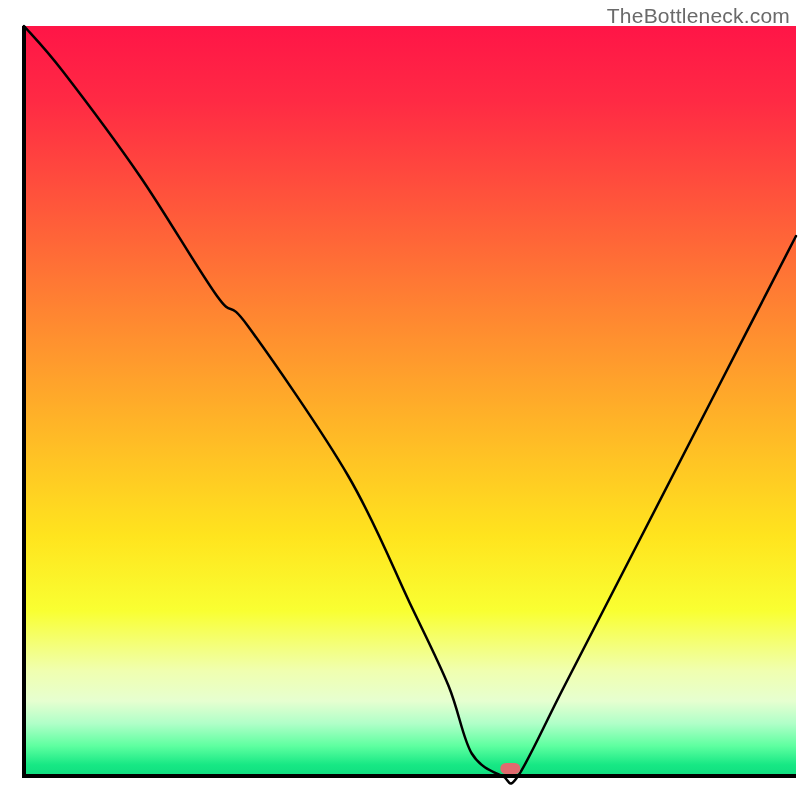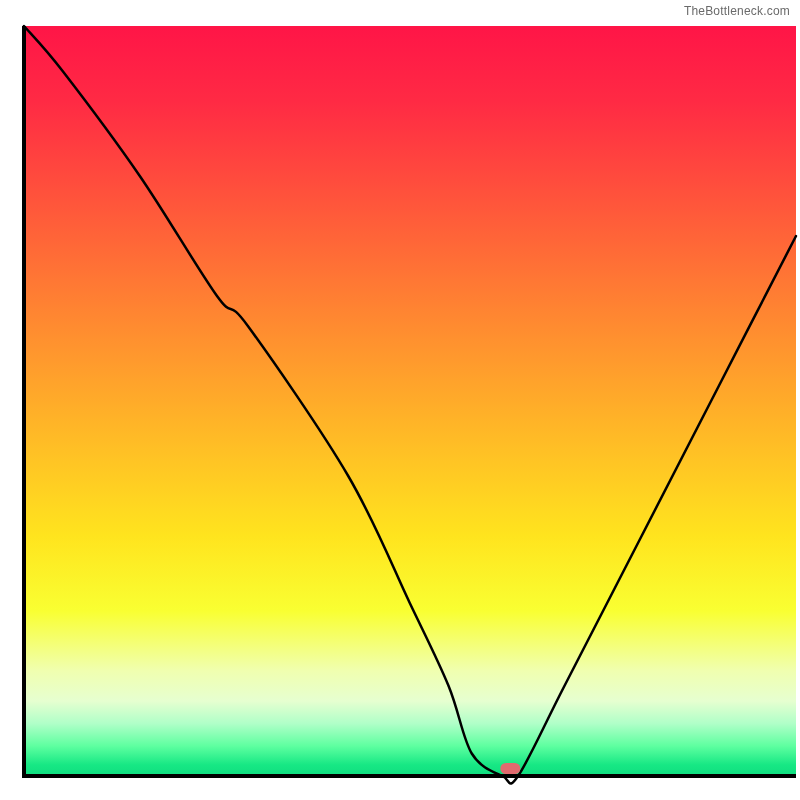--- a/index.html
+++ b/index.html
@@ -13,21 +13,21 @@
   .container {
     position: relative;
     width: 800px;
     height: 800px;
   }
   .watermark {
     position: absolute;
     top: 4px;
     right: 10px;
     color: #6a6a6a;
-    font-size: 12px;
+    font-size: 21px;
     font-weight: 500;
     letter-spacing: 0.2px;
   }
   svg {
     display: block;
   }
 </style>
 </head>
 <body>
 

